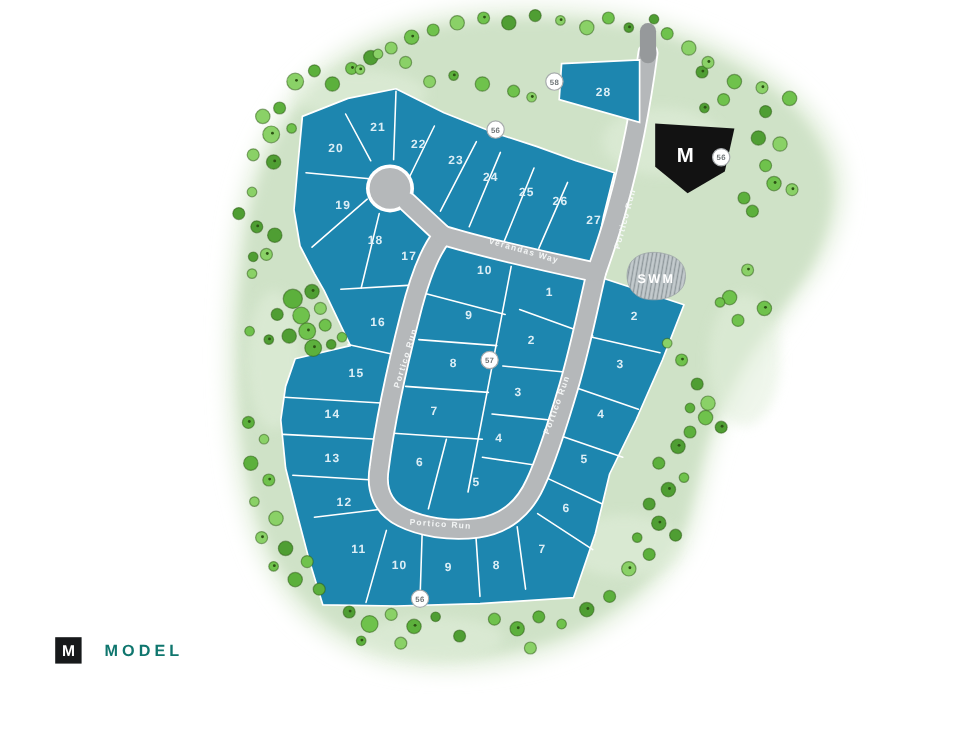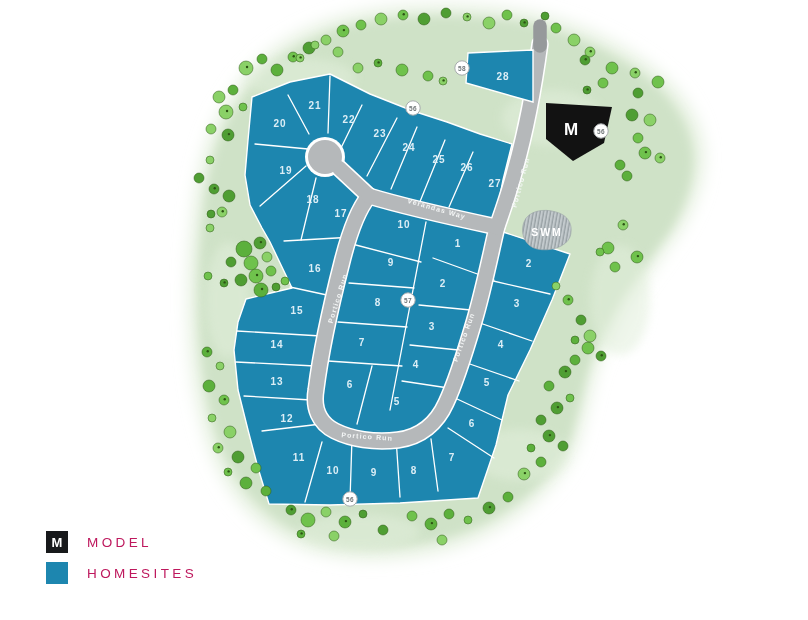--- a/index.html
+++ b/index.html
@@ -10,21 +10,21 @@
   .road-lbl{font-size:7px;font-weight:bold;fill:#f7f9f9;letter-spacing:1.1px;text-anchor:middle;opacity:.95;}
   .badge-txt{font-size:6.5px;font-weight:bold;fill:#6f7577;text-anchor:middle;letter-spacing:.3px;}
   .model-m{font-size:17px;font-weight:bold;fill:#ffffff;text-anchor:middle;}
   .swm-txt{font-size:10.5px;font-weight:bold;fill:#ffffff;letter-spacing:2px;text-anchor:middle;}
   .legend{position:absolute;left:46px;top:531px;}
   .legend-row{display:flex;align-items:center;gap:19px;margin-bottom:9px;}
   .swatch{width:22px;height:22px;display:flex;align-items:center;justify-content:center;
           font-size:13px;font-weight:bold;color:#fff;}
   .swatch-model{background:#17191b;}
   .swatch-homesites{background:#1d86af;}
-  .legend-label{font-size:13.5px;font-weight:normal;color:#be185d;letter-spacing:3.4px;}
+  .legend-label{font-size:13.5px;font-weight:bold;color:#0f766e;letter-spacing:3.4px;}
 </style>
 </head>
 <body>
 
 <div class="stage">
 <svg width="808" height="620" viewBox="0 0 808 620">
   <defs>
     <filter id="soft9" x="-20%" y="-20%" width="140%" height="140%">
           <feGaussianBlur stdDeviation="9"></feGaussianBlur>
         </filter>
@@ -354,18 +354,14 @@
       <text class="badge-txt" x="350" y="501.5">56</text>
     </g>
   </g>
 </svg>
 
 <div class="legend">
   <div class="legend-row">
     <div class="swatch swatch-model">M</div>
     <div class="legend-label">MODEL</div>
   </div>
-  <div class="legend-row">
-    <div class="swatch swatch-homesites"></div>
-    <div class="legend-label">HOMESITES</div>
-  </div>
 </div>
 </div>
 
 </body></html>

